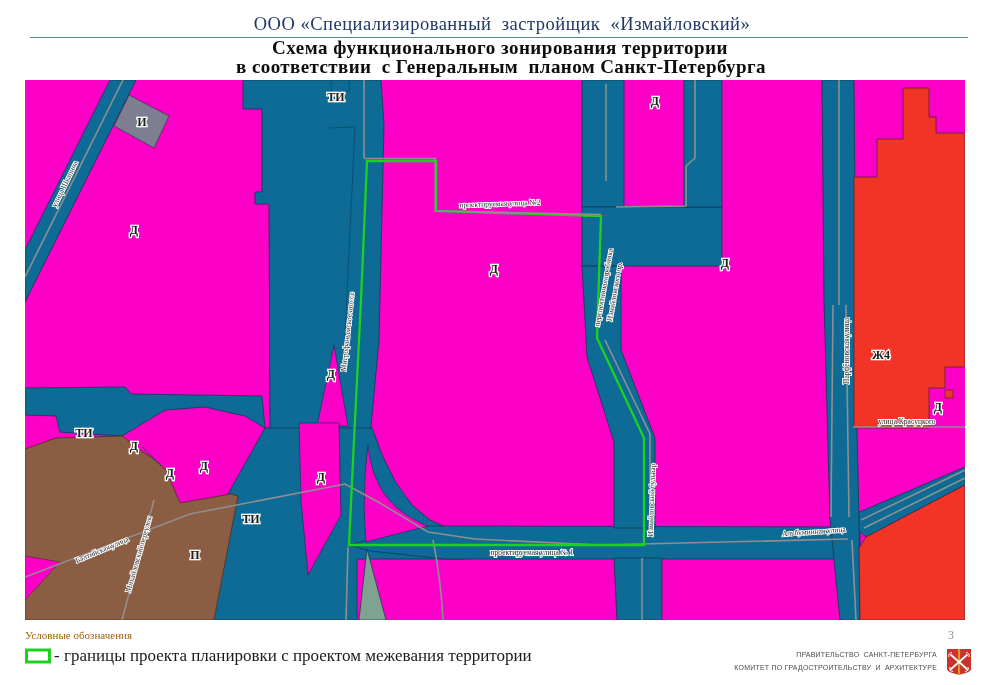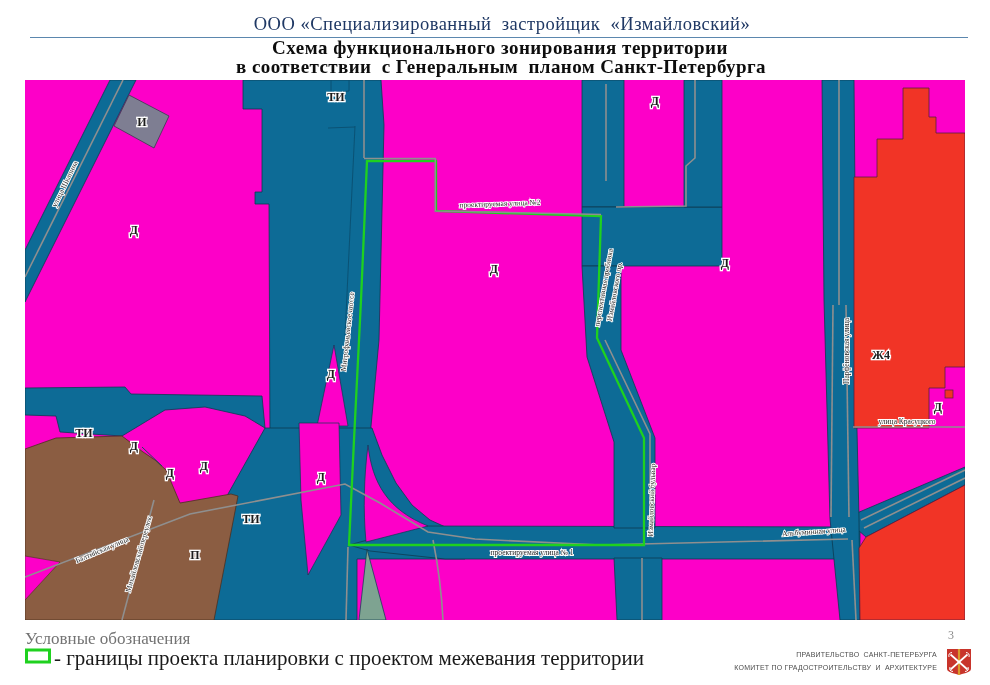--- a/index.html
+++ b/index.html
@@ -1,22 +1,22 @@
 <!DOCTYPE html>
 <html><head>
 <meta charset="utf-8">
 <style>
   html,body{margin:0;padding:0;width:990px;height:685px;background:#ffffff;overflow:hidden;}
   body{font-family:"Liberation Serif",serif;position:relative;}
   .hdr1{position:absolute;top:14px;left:7px;width:990px;text-align:center;font-size:18.5px;color:#1F3864;letter-spacing:0.5px;line-height:1.1;}
   .rule{position:absolute;top:37px;left:30px;width:938px;border-top:1px solid #5b87ae;}
   .hdr2{position:absolute;top:38px;left:5px;width:990px;text-align:center;font-size:19px;font-weight:bold;color:#0d0d0d;letter-spacing:0.5px;line-height:1.1;}
   .hdr3{position:absolute;top:57px;left:6px;width:990px;text-align:center;font-size:19px;font-weight:bold;color:#0d0d0d;letter-spacing:0.4px;line-height:1.1;}
-  .leg1{position:absolute;top:629px;left:25px;font-size:17px;color:#737373;}
-  .leg2{position:absolute;top:646px;left:54px;font-size:21px;color:#1a1a1a;}
+  .leg1{position:absolute;top:629px;left:25px;font-size:11px;color:#a16207;}
+  .leg2{position:absolute;top:646px;left:54px;font-size:17px;color:#1a1a1a;}
   .pageno{position:absolute;top:628px;left:948px;font-size:12px;color:#8a8a8a;}
   .gov{position:absolute;left:0;width:937px;text-align:right;font-family:"Liberation Sans",sans-serif;color:#4d4d4d;}
   .gov1{top:651px;font-size:7px;letter-spacing:0.2px;}
   .gov2{top:664px;font-size:7px;letter-spacing:0.2px;}
 </style>
 </head>
 <body>
 
 <div class="hdr1">ООО «Специализированный&nbsp; застройщик&nbsp; «Измайловский»</div>
 

